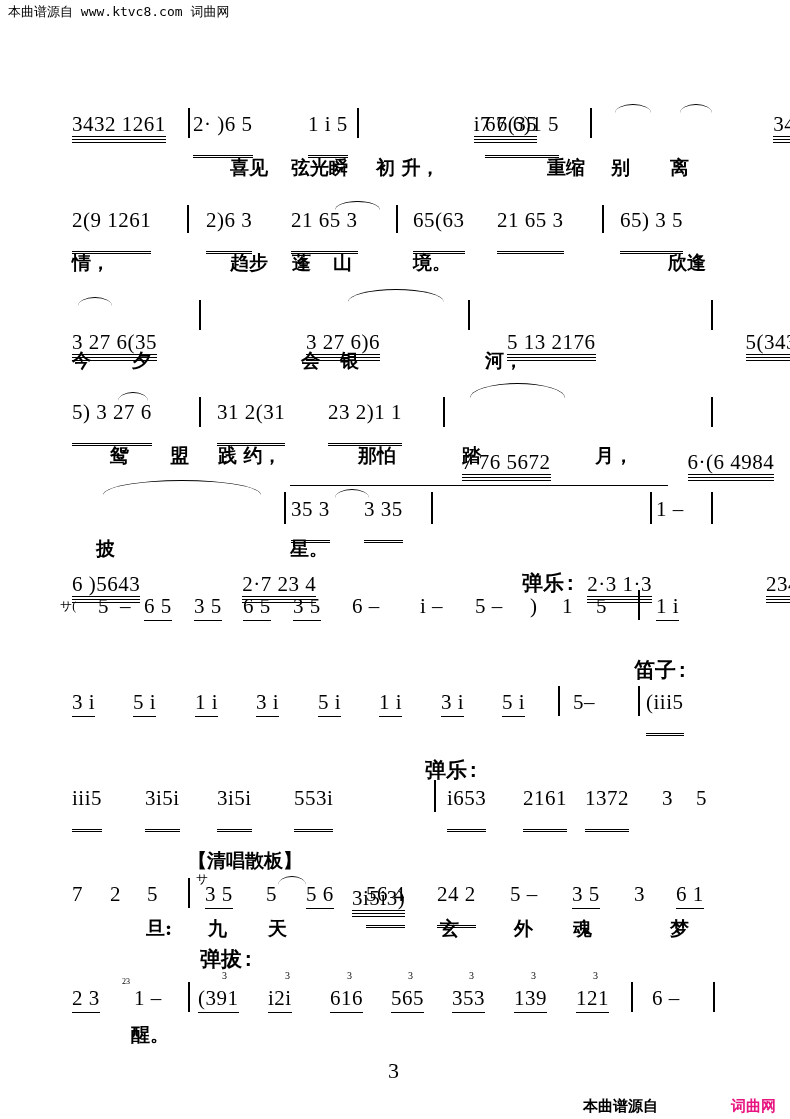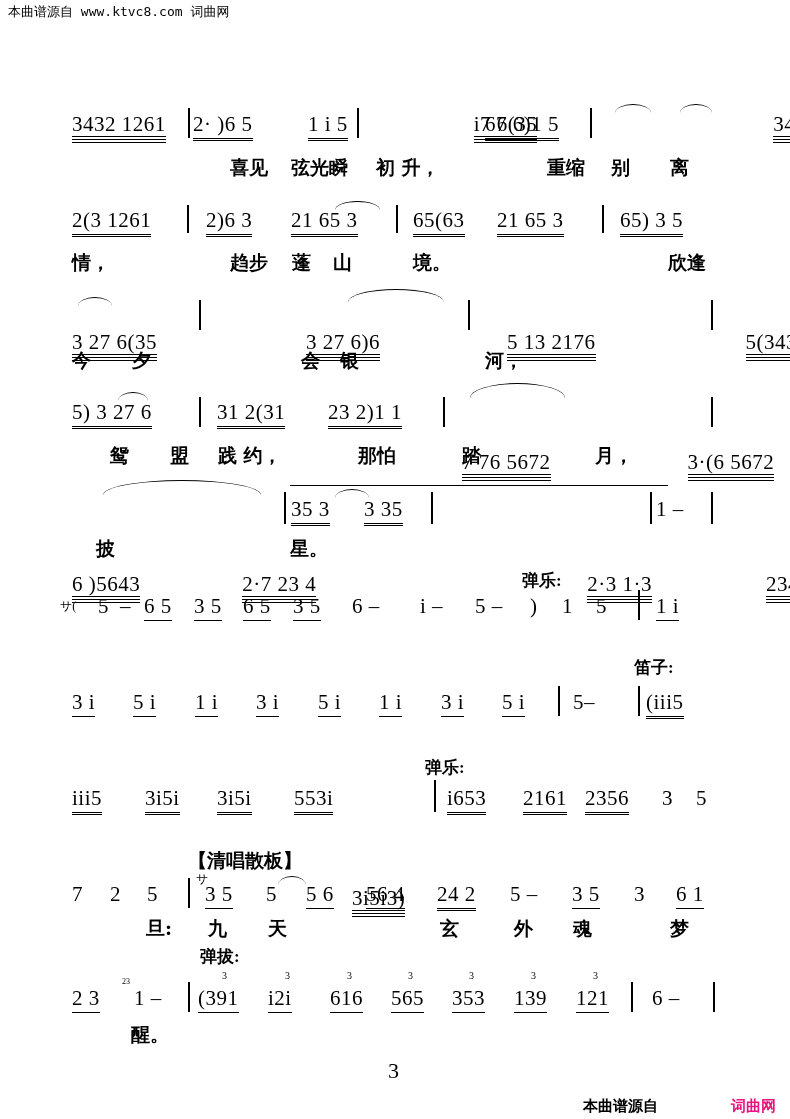--- a/index.html
+++ b/index.html
@@ -3,24 +3,24 @@
 <meta charset="utf-8">
 <style>
   html, body { margin: 0; padding: 0; background: #ffffff; }
   body { width: 790px; height: 1119px; position: relative; overflow: hidden;
          font-family: "Liberation Serif", "DejaVu Serif", serif; color: #000; }
   .abs { position: absolute; white-space: nowrap; }
   .watermark { left: 8px; top: 3px; font-family: "DejaVu Sans Mono", monospace; font-size: 13px; color: #000; }
   .num { font-size: 21px; letter-spacing: 0.5px; }
   .lyr { font-size: 19px; font-weight: bold; font-family: "DejaVu Serif", serif; }
   .hdr { font-size: 19px; font-weight: bold; font-family: "DejaVu Serif", serif; }
-  .lbl { font-size: 17px; font-weight: bold; font-family: Liberation Serif, serif; }
+  .lbl { font-size: 21px; font-weight: bold; font-family: Liberation Mono, monospace; }
   .bar { position: absolute; width: 1.5px; background: #000; }
   .ul1 { border-bottom: 1.2px solid #000; padding-bottom: 1px; }
-  .ul2 { border-bottom: 3.5px double #000; padding-bottom: 1px; }
+  .ul2 { border-bottom: 3.5px double #000; padding-bottom: 18px; }
   .ul3 { position: relative; }
   .ul3::after { content: ""; position: absolute; left: 0; right: 0; bottom: -7px; height: 7px;
     background: linear-gradient(#000 0 1.2px, transparent 1.2px 3px, #000 3px 4.2px, transparent 4.2px 6px, #000 6px 7.2px, transparent 7.2px); }
   .slur { position: absolute; border-top: 1.2px solid #000; border-radius: 50% 50% 0 0 / 100% 100% 0 0; height: 8px; }
   .pageno { left: 388px; top: 1058px; font-size: 22px; }
   .footer-a { left: 583px; top: 1097px; font-size: 15px; font-weight: bold; font-family: "DejaVu Sans", sans-serif; }
   .footer-b { left: 731px; top: 1097px; font-size: 15px; font-weight: bold; font-family: "DejaVu Sans", sans-serif; }
   .small { font-size: 12px; }
 </style>
 </head>
@@ -42,21 +42,21 @@
   <span class="abs num ul3" style="left:608px;top:112px">3432 1243</span>
   <span class="abs lyr" style="left:230px;top:155px">喜见</span>
   <span class="abs lyr" style="left:291px;top:155px">弦光瞬</span>
   <span class="abs lyr" style="left:376px;top:155px">初 升，</span>
   <span class="abs lyr" style="left:547px;top:155px">重缩</span>
   <span class="abs lyr" style="left:611px;top:155px">别</span>
   <span class="abs lyr" style="left:670px;top:155px">离</span>
 </div>
 
 <div>
-  <span class="abs num ul2" style="left:72px;top:208px">2(3 1261</span>
+  <span class="abs num ul2" style="left:72px;top:208px">2(9 1261</span>
   <div class="bar" style="left:187px;top:205px;height:28px"></div>
   <span class="abs num ul2" style="left:206px;top:208px">2)6 3</span>
   <div class="slur" style="left:335px;top:201px;width:45px"></div>
   <span class="abs num ul2" style="left:291px;top:208px">21 65 3</span>
   <div class="bar" style="left:396px;top:205px;height:28px"></div>
   <span class="abs num ul2" style="left:413px;top:208px">65(63</span>
   <span class="abs num ul2" style="left:497px;top:208px">21 65 3</span>
   <div class="bar" style="left:602px;top:205px;height:28px"></div>
   <span class="abs num ul2" style="left:620px;top:208px">65) 3 5</span>
   <span class="abs lyr" style="left:72px;top:250px">情，</span>
@@ -87,21 +87,21 @@
 
 <div>
   <div class="slur" style="left:118px;top:392px;width:30px"></div>
   <span class="abs num ul2" style="left:72px;top:400px">5) 3 27 6</span>
   <div class="bar" style="left:199px;top:397px;height:30px"></div>
   <span class="abs num ul2" style="left:217px;top:400px">31 2(31</span>
   <span class="abs num ul2" style="left:328px;top:400px">23 2)1 1</span>
   <div class="bar" style="left:443px;top:397px;height:30px"></div>
   <div class="slur" style="left:470px;top:383px;width:95px;height:14px"></div>
   <span class="abs num ul3" style="left:462px;top:400px">7 76 5672</span>
-  <span class="abs num ul3" style="left:595px;top:400px">3·(6 5672</span>
+  <span class="abs num ul3" style="left:595px;top:400px">6·(6 4984</span>
   <div class="bar" style="left:711px;top:397px;height:30px"></div>
   <span class="abs lyr" style="left:110px;top:443px">鸳</span>
   <span class="abs lyr" style="left:170px;top:443px">盟</span>
   <span class="abs lyr" style="left:218px;top:443px">践 约，</span>
   <span class="abs lyr" style="left:358px;top:443px">那怕</span>
   <span class="abs lyr" style="left:462px;top:443px">踏</span>
   <span class="abs lyr" style="left:595px;top:443px">月，</span>
 </div>
 
 <div>
@@ -160,21 +160,21 @@
   <span class="abs lbl" style="left:425px;top:756px">弹乐:</span>
   <div>
     <span class="abs num ul2" style="left:72px;top:786px">iii5</span>
     <span class="abs num ul2" style="left:145px;top:786px">3i5i</span>
     <span class="abs num ul2" style="left:217px;top:786px">3i5i</span>
     <span class="abs num ul2" style="left:294px;top:786px">553i</span>
     <span class="abs num ul3" style="left:352px;top:786px">3i5i3)</span>
     <div class="bar" style="left:434px;top:780px;height:32px"></div>
     <span class="abs num ul2" style="left:447px;top:786px">i653</span>
     <span class="abs num ul2" style="left:523px;top:786px">2161</span>
-    <span class="abs num ul2" style="left:585px;top:786px">2356</span>
+    <span class="abs num ul2" style="left:585px;top:786px">1372</span>
     <span class="abs num" style="left:662px;top:786px">3</span>
     <span class="abs num" style="left:696px;top:786px">5</span>
   </div>
 </div>
 
 <div>
   <span class="abs hdr" style="left:188px;top:848px">【清唱散板】</span>
   <div>
     <span class="abs num" style="left:72px;top:882px">7</span>
     <span class="abs num" style="left:110px;top:882px">2</span>

